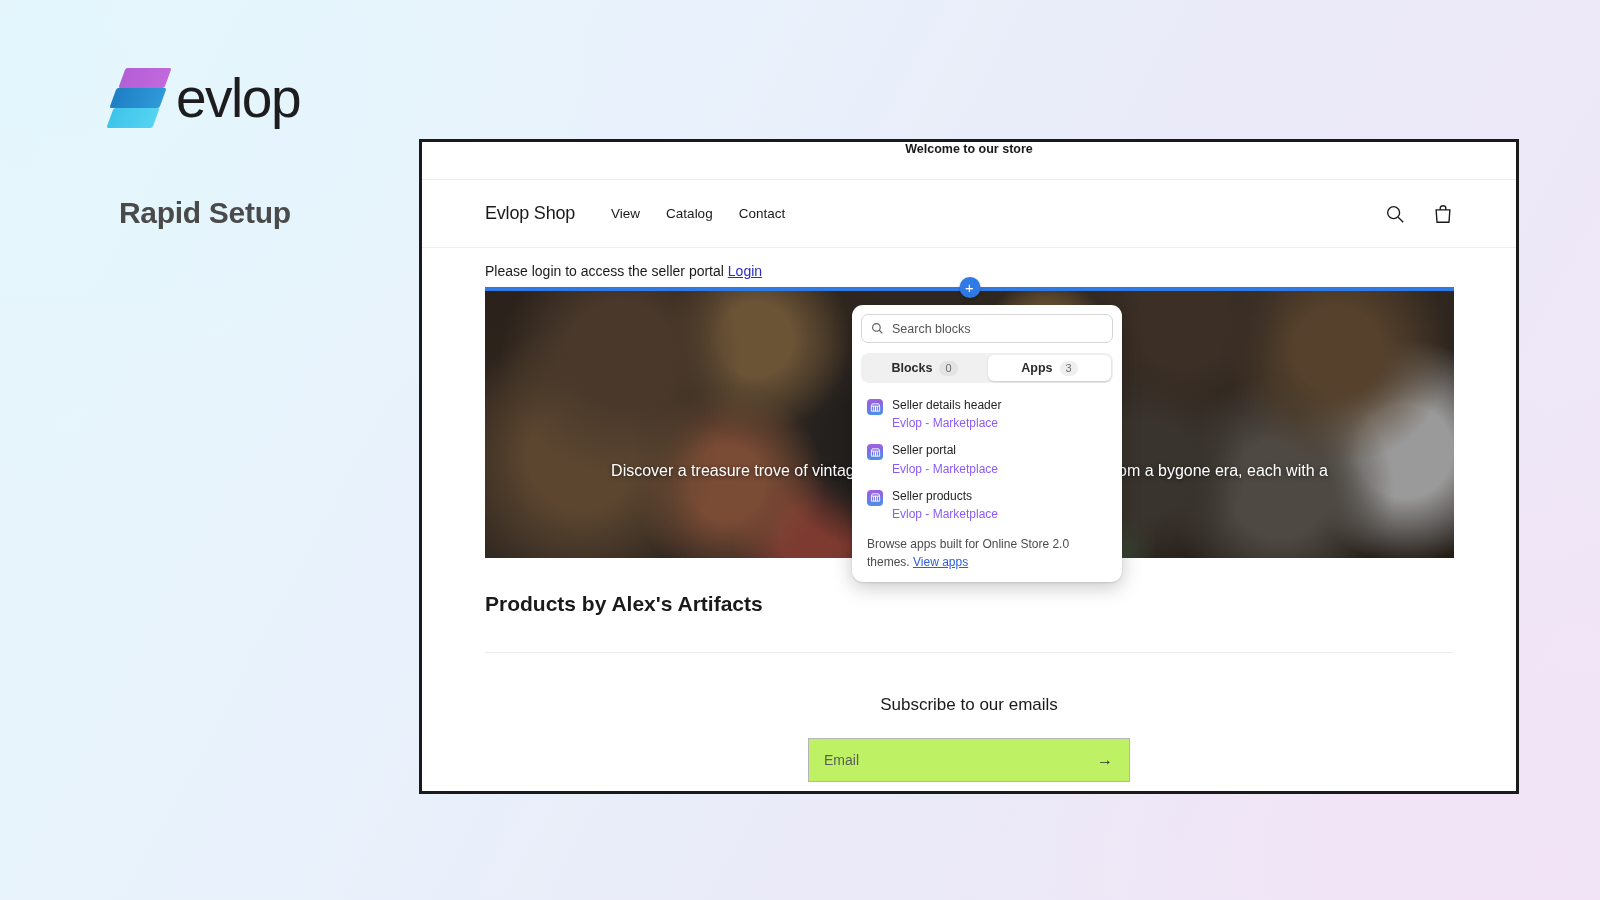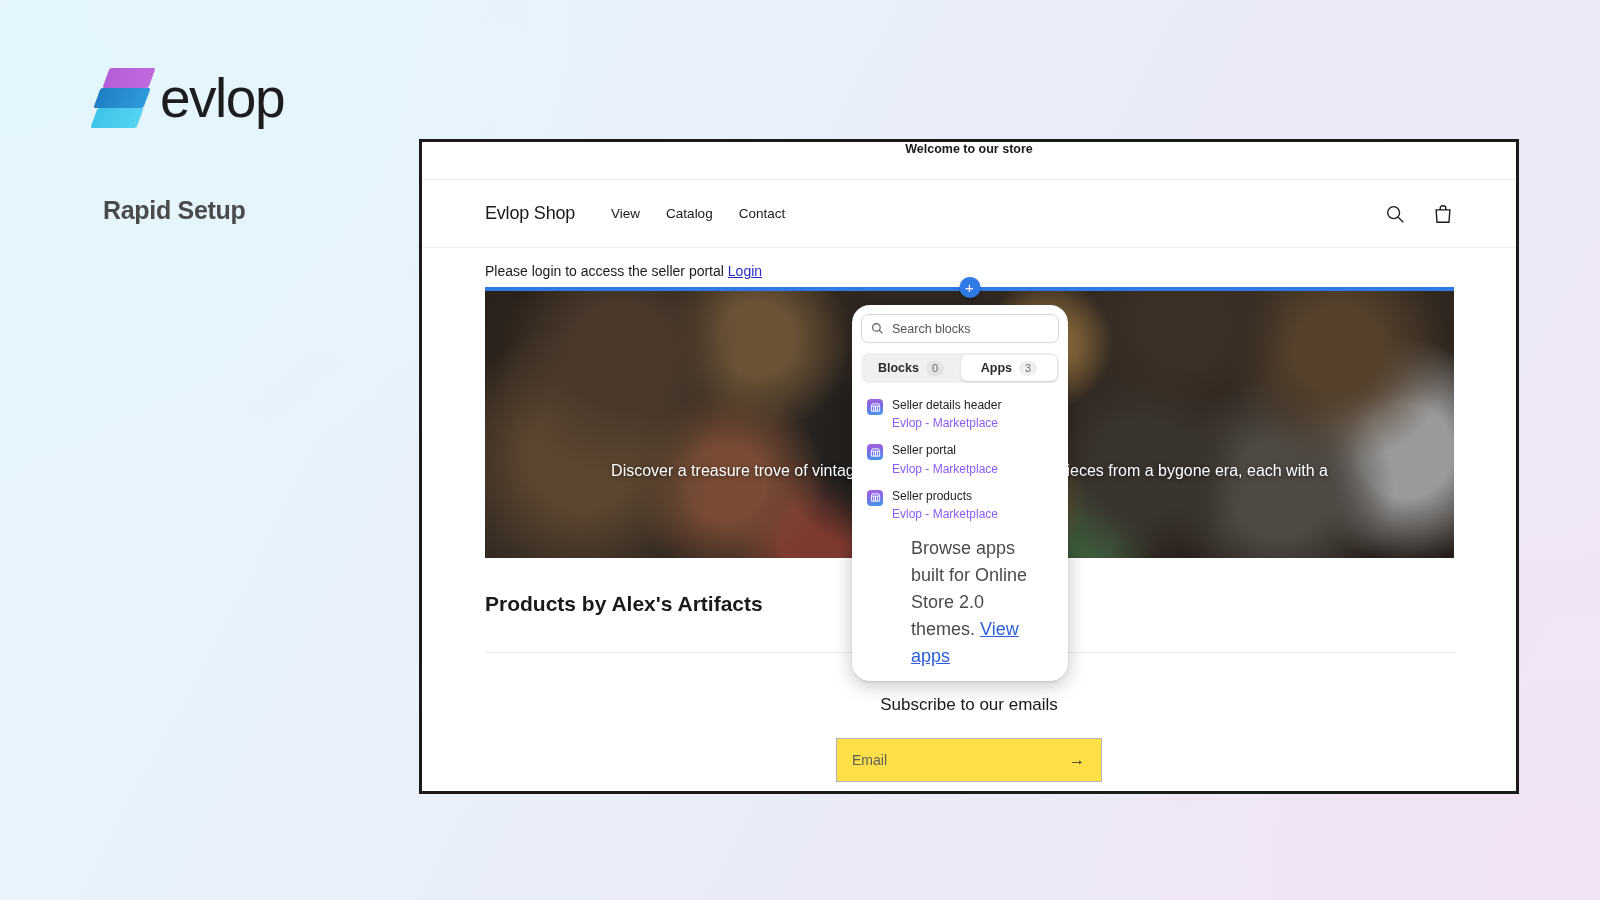--- a/index.html
+++ b/index.html
@@ -10,33 +10,33 @@
   }
   body {
     background:
       radial-gradient(ellipse 900px 700px at 3% 8%, #e4f6fd 0%, rgba(228,246,253,0) 62%),
       radial-gradient(ellipse 900px 800px at 97% 96%, #f2e3f6 0%, rgba(242,227,246,0) 62%),
       linear-gradient(118deg, #e6f6fc 0%, #e9f1fb 38%, #eaeaf8 62%, #f0e6f7 100%);
     position: relative;
   }
 
   
-  .left-panel { position: absolute; left: 0; top: 0; width: 420px; height: 900px; }
+  .left-panel { position: absolute; left: 16px; top: 0; width: 420px; height: 900px; }
 
   .logo-wrap { position: absolute; left: 92px; top: 62px; display: flex; align-items: center; gap: 6px; }
   .logo-mark { width: 62px; height: 72px; position: relative; }
   .logo-bar { position: absolute; height: 20px; border-radius: 2px; transform: skewX(-20deg); }
   .lb1 { width: 46px; left: 14px; top: 6px;  background: linear-gradient(90deg,#b45fd6 0%,#c268dd 100%); }
   .lb2 { width: 50px; left: 5px;  top: 26px; background: linear-gradient(90deg,#1f7fc4 0%,#2e9ad9 100%); }
   .lb3 { width: 46px; left: 2px;  top: 46px; background: linear-gradient(90deg,#3ec4ea 0%,#55d3f2 100%); }
   .logo-word { font-size: 55px; font-weight: 500; color: #1d1d1f; letter-spacing: -1.5px; line-height: 1; }
 
   .page-title {
     position: absolute; left: 103px; top: 196px;
-    font-size: 25px; font-weight: 700; color: #4a4a4a; letter-spacing: -0.3px;
+    font-size: 30px; font-weight: 700; color: #4a4a4a; letter-spacing: -0.3px;
   }
 
   
   .preview-frame {
     position: absolute; left: 419px; top: 139px;
     width: 1100px; height: 655px;
     background: #ffffff;
     border: 3px solid #1a1a1a;
     overflow: hidden;
   }
@@ -104,35 +104,35 @@
 
   .products-heading {
     margin: 34px 62px 0 63px; font-size: 21px; color: #1a1a1a;
     padding-bottom: 36px; border-bottom: 1px solid #ececec;
   }
 
   
   .footer { padding-top: 42px; text-align: center; }
   .footer-title { font-size: 17px; color: #1a1a1a; margin-bottom: 23px; }
   .email-field {
-    width: 266px; height: 44px; margin: 0 auto;
+    width: 322px; height: 44px; margin: 0 auto;
     border: 1px solid #b5b5b5; display: flex; align-items: center;
-    padding: 0 14px 0 15px; background: #fde047;
+    padding: 0 14px 0 15px; background: #bef264;
   }
   .email-input {
     border: none; outline: none; flex: 1; font-size: 14px; color: #5c5c5c;
     font-family: "Liberation Sans", sans-serif; background: transparent;
   }
   .email-input::placeholder { color: #5c5c5c; }
   .email-submit { background: none; border: none; cursor: pointer; font-size: 16px; color: #2b2b2b; padding: 0 2px; }
 
   
   .blocks-popover {
-    position: absolute; left: 852px; top: 305px; width: 216px;
-    background: #fff; border-radius: 18px; z-index: 20;
+    position: absolute; left: 852px; top: 305px; width: 270px;
+    background: #fff; border-radius: 11px; z-index: 20;
     box-shadow: 0 1px 2px rgba(0,0,0,.12), 0 5px 20px rgba(0,0,0,.22);
     padding: 9px 9px 10px;
   }
   .search-row {
     display: flex; align-items: center; gap: 8px;
     border: 1px solid #d6d6d6; border-radius: 7px; height: 29px; padding: 0 9px;
     background: #fff;
   }
   .search-row svg { flex: 0 0 auto; color: #5e5e5e; }
   .search-input {
@@ -164,23 +164,22 @@
   .app-icon {
     flex: 0 0 auto; width: 16px; height: 16px; margin-top: 2px; border-radius: 4px;
     background: linear-gradient(170deg, #a95fe0 0%, #7a6de6 45%, #3f9ae8 100%);
     display: flex; align-items: center; justify-content: center;
   }
   .block-text { min-width: 0; }
   .block-title { font-size: 12px; color: #1f1f1f; line-height: 1.45; }
   .block-sub { font-size: 12px; color: #8b5cf6; line-height: 1.5; }
 
   .popover-foot {
-    font-size: 18px; color: #4b4b4b; line-height: 1.5;
+    font-size: 12px; color: #4b4b4b; line-height: 1.5;
     padding: 7px 6px 1px;
-    margin-left: 44px;
   }
   .view-apps { color: #2b5fd9; text-decoration: underline; cursor: pointer; }
 </style>
 </head>
 <body>
 
 <div class="left-panel">
 
   <div class="logo-wrap">
     <div class="logo-mark">

